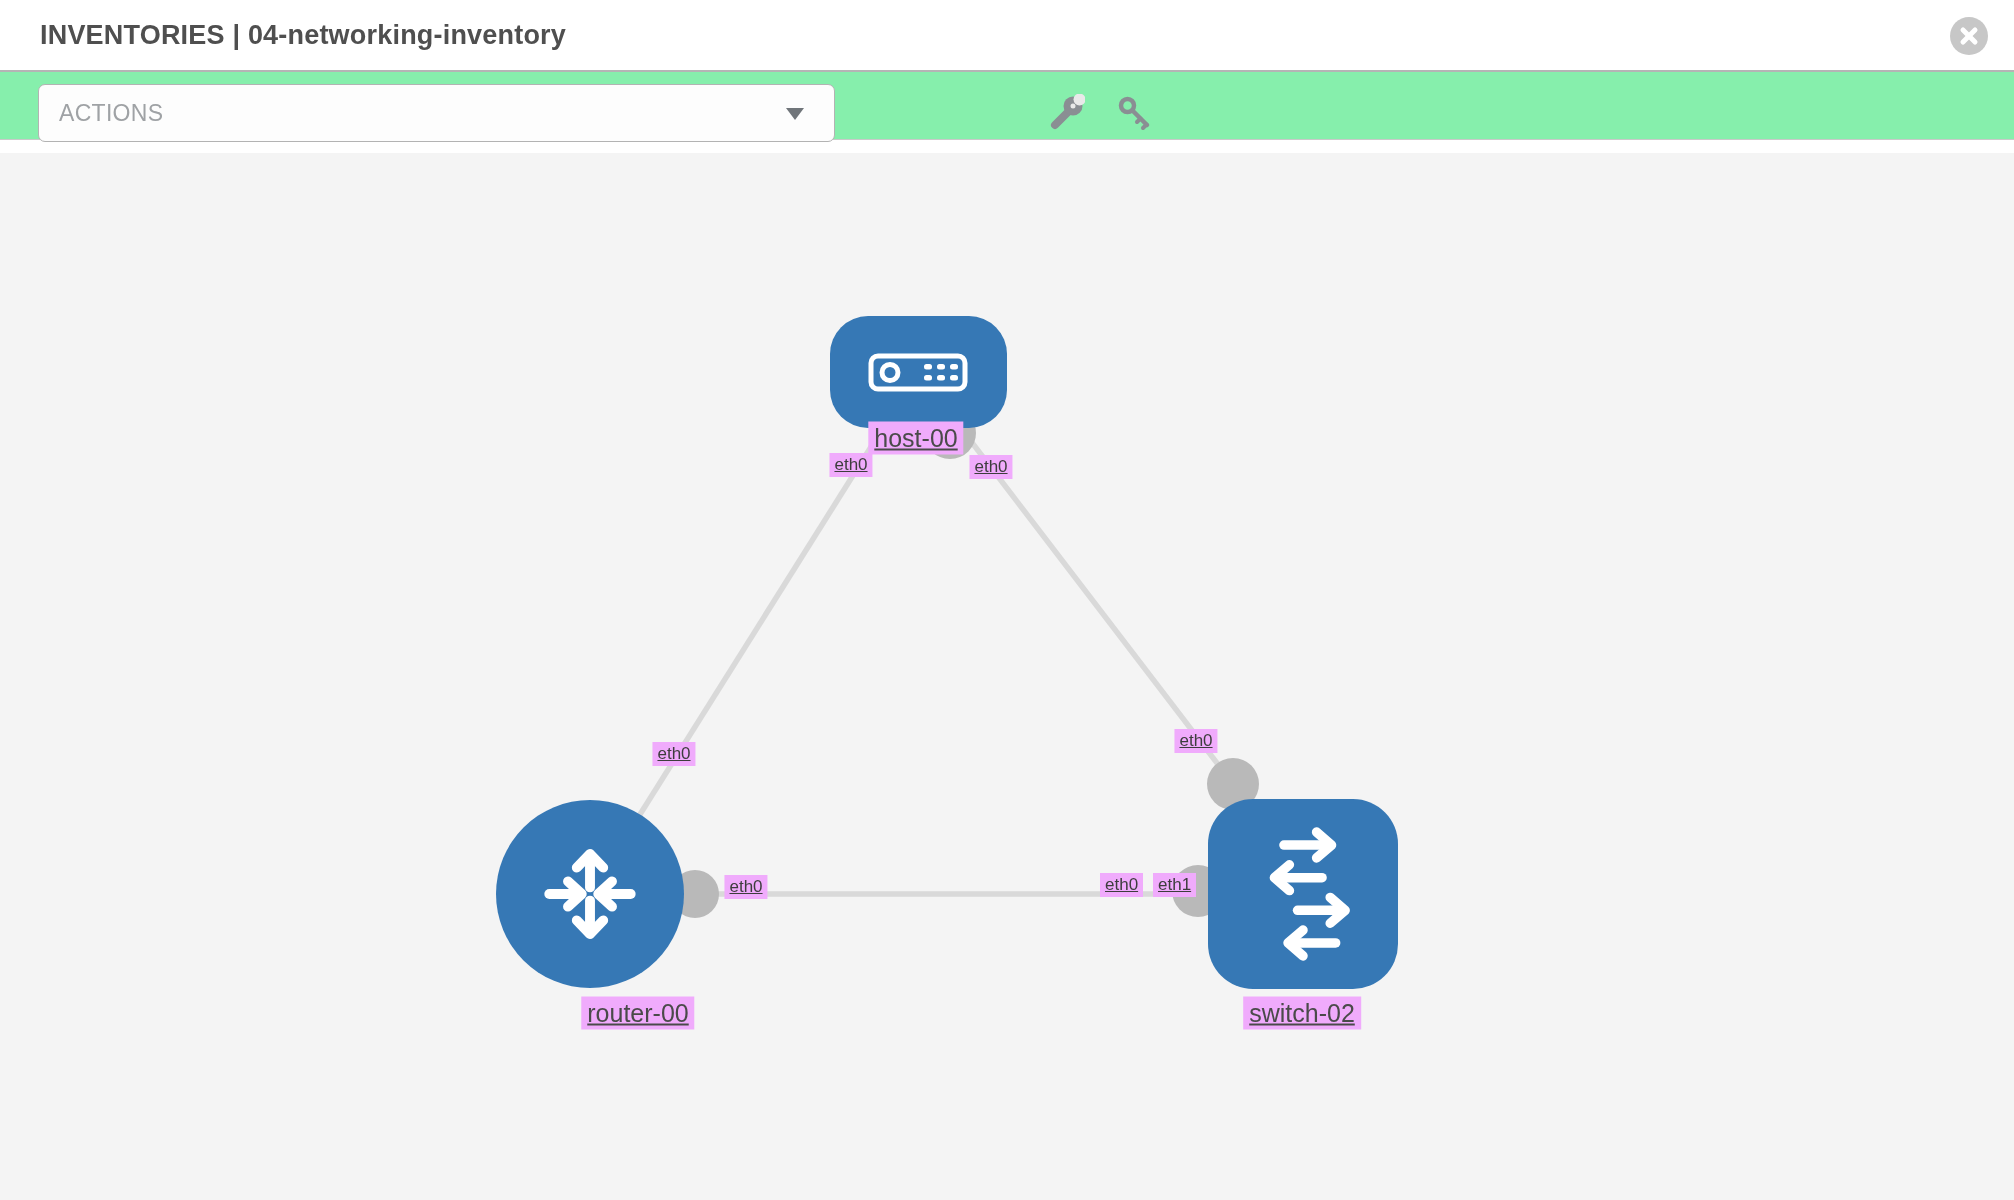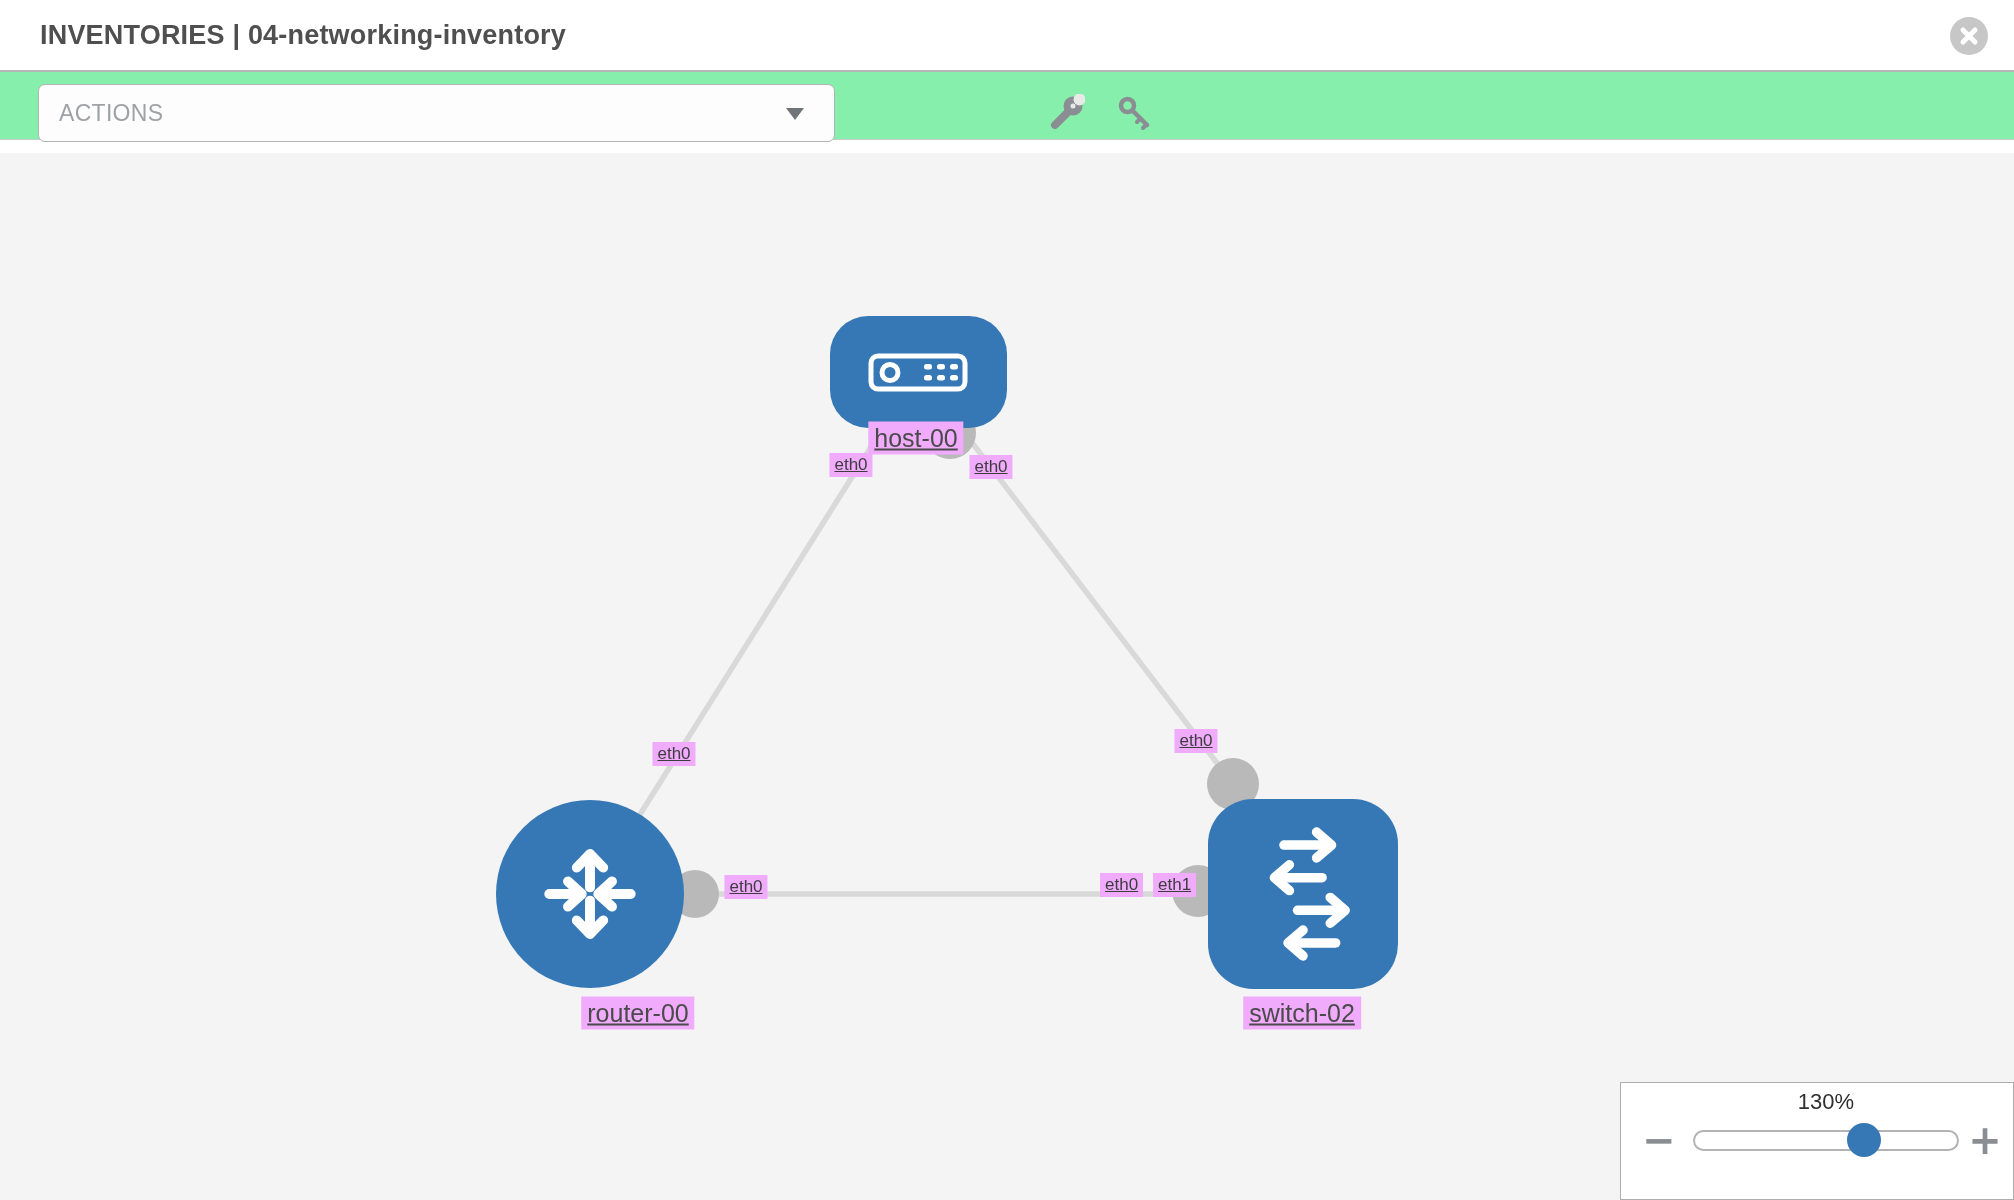--- a/index.html
+++ b/index.html
@@ -298,22 +298,15 @@
     <div class="node-label" style="left:1302px; top:860px;">switch-02</div>
 
     <div class="iface-label" style="left:851px;  top:312px;">eth0</div>
     <div class="iface-label" style="left:991px;  top:314px;">eth0</div>
     <div class="iface-label" style="left:674px;  top:601px;">eth0</div>
     <div class="iface-label" style="left:1196px; top:588px;">eth0</div>
     <div class="iface-label" style="left:746px;  top:734px;">eth0</div>
     <div class="iface-label anchored" style="left:1100px; top:720px; z-index:2;">eth0</div>
     <div class="iface-label anchored" style="left:1153px; top:720px; z-index:3;">eth1</div>
 
-    <div class="zoom-panel" style="top:929px;">
-      <div class="zoom-level">130%</div>
-      <button class="zoom-minus">−</button>
-      <div class="zoom-track"></div>
-      <div class="zoom-thumb"></div>
-      <button class="zoom-plus">+</button>
-    </div>
   </div>
 
 </div>
 
 </body></html>

